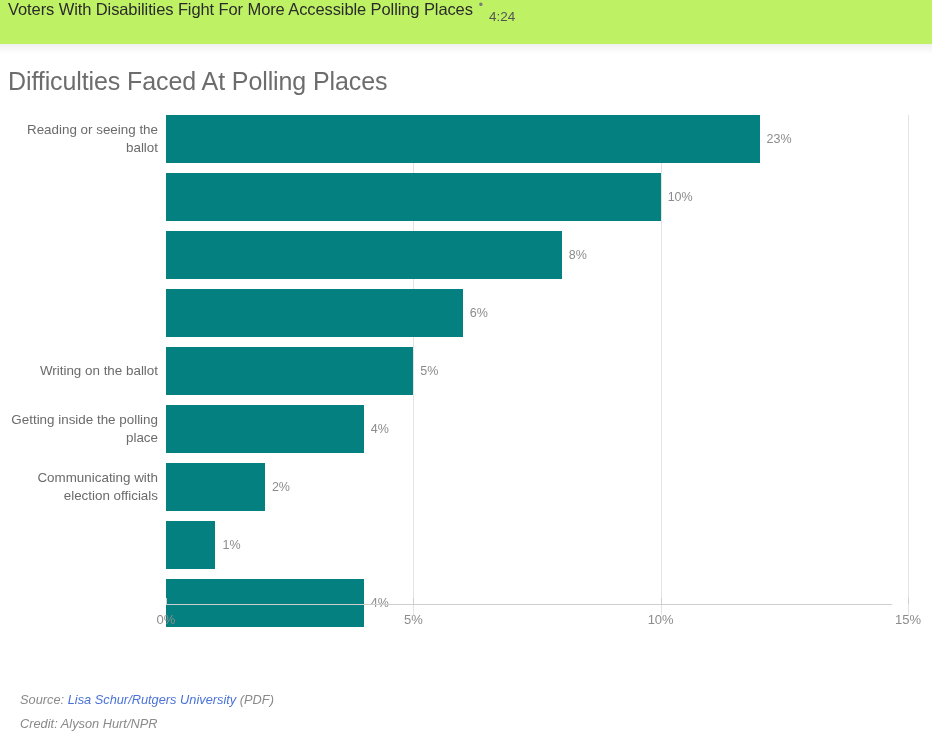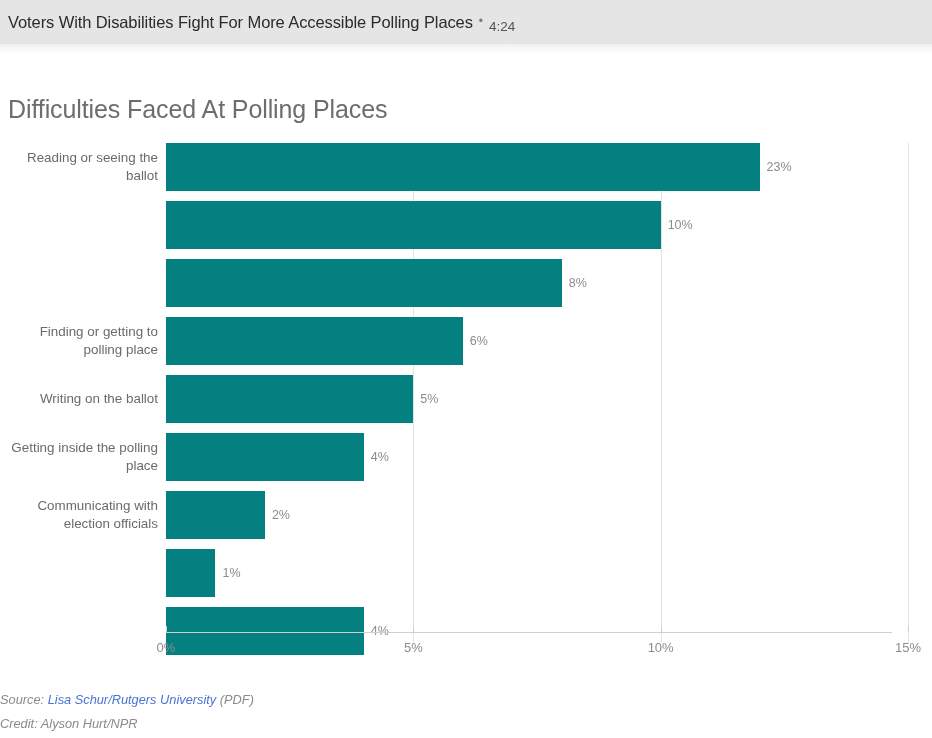--- a/index.html
+++ b/index.html
@@ -15,22 +15,21 @@
     overflow: hidden;
     position: relative;
   }
 
   
   .player-header {
     height: 44px;
     box-sizing: border-box;
     padding: 0 0 0 8px;
     display: flex;
-    align-items: center;
-    background: #e5e5e5;
+    background: #bef264;
     position: relative;
   }
   .player-title {
     font-size: 16.5px;
     color: #2b2b2b;
     letter-spacing: -0.1px;
     white-space: nowrap;
   }
   .player-sep {
     margin: 0 6px;
@@ -51,21 +50,20 @@
     top: 44px;
     height: 10px;
     background: linear-gradient(to bottom, #f0f0f0 0%, #f7f7f7 45%, #ffffff 100%);
     pointer-events: none;
   }
 
   
   .chart-wrap {
     padding: 13px 8px;
     box-sizing: border-box;
-    margin-top: 28px;
   }
   .chart-title {
     font-size: 25px;
     font-weight: normal;
     color: #6d6d6d;
     margin: 0;
     padding-top: 6px;
     letter-spacing: -0.1px;
     line-height: 36px;
   }
@@ -177,21 +175,21 @@
     top: 8px;
     transform: translateX(-50%);
     font-size: 13px;
     color: #8c8c8c;
     white-space: nowrap;
   }
 
   
   .footer {
     position: absolute;
-    left: 0;
+    left: 20px;
     top: 688px;
     font-style: italic;
     font-size: 12.8px;
     color: #8a8a8a;
     line-height: 24px;
   }
   .footer a {
     color: #4a73d6;
     text-decoration: none;
   }
@@ -230,21 +228,20 @@
             <div class="bar-value" style="left: 494.667px;">10%</div>
           </div>
         </div>
         <div class="row">
           <div class="bar-area">
             <div class="bar" style="width: 395.733px; background: rgb(3, 128, 127);"></div>
             <div class="bar-value" style="left: 395.733px;">8%</div>
           </div>
         </div>
         <div class="row">
-          <div class="row-label">Finding or getting to polling place</div>
           <div class="bar-area">
             <div class="bar" style="width: 296.8px; background: rgb(3, 128, 127);"></div>
             <div class="bar-value" style="left: 296.8px;">6%</div>
           </div>
         </div>
         <div class="row">
           <div class="row-label">Writing on the ballot</div>
           <div class="bar-area">
             <div class="bar" style="width: 247.333px; background: rgb(3, 128, 127);"></div>
             <div class="bar-value" style="left: 247.333px;">5%</div>

